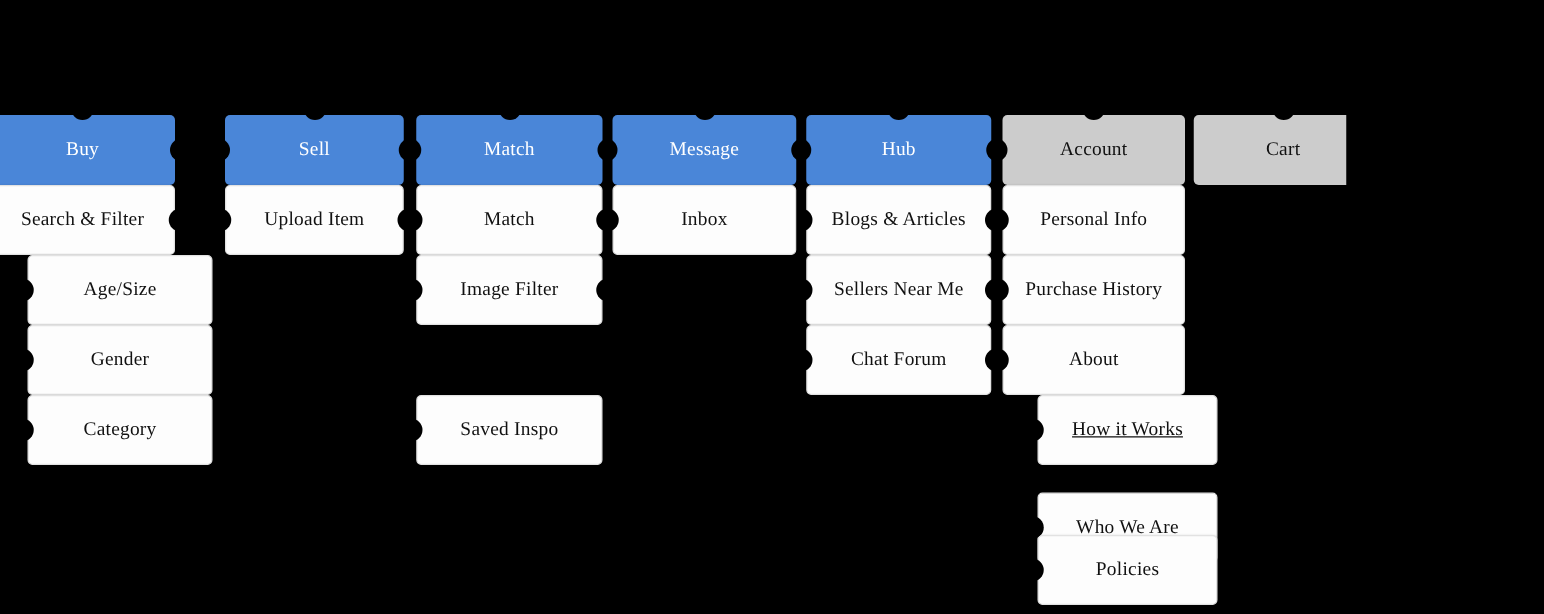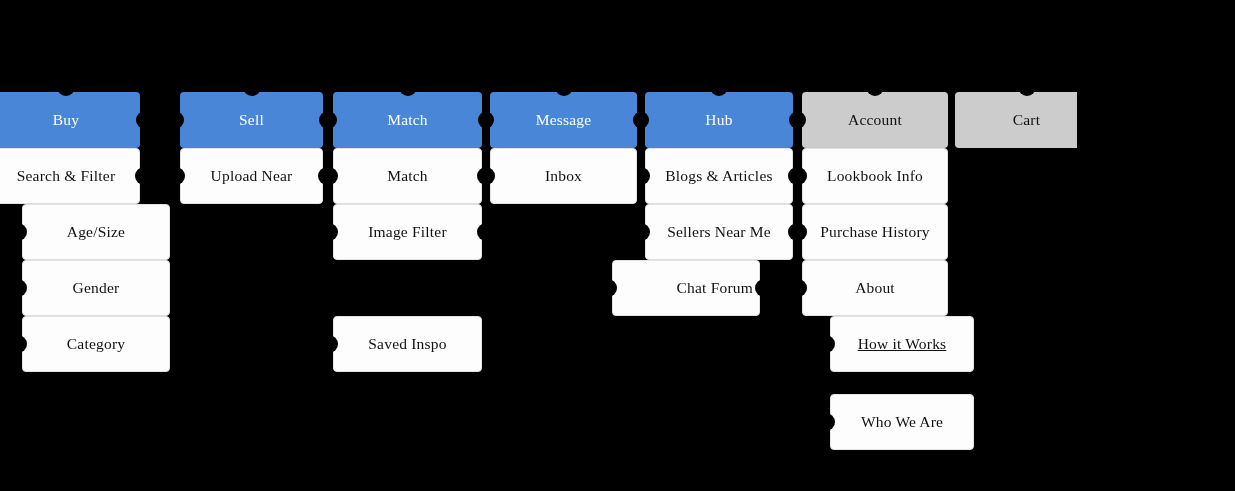--- a/index.html
+++ b/index.html
@@ -109,21 +109,21 @@
   <div class="node header-blue" style="left:180px; top:92px; width:143px; height:56px;align-items:center;">
     <span class="nub-top"></span>
     <span class="nub-left"></span>
     <span class="nub-right"></span>
     <span>Sell</span>
   </div>
 
   <div class="node leaf" style="left:180px; top:148px; width:143px; height:56px;">
     <span class="nub-left"></span>
     <span class="nub-right"></span>
-    <span>Upload Near</span>
+    <span>Upload Item</span>
   </div>
 
 
   <div class="node header-blue" style="left:333px; top:92px; width:149px; height:56px;">
     <span class="nub-top"></span>
     <span class="nub-left"></span>
     <span class="nub-right"></span>
     <span>Match</span>
   </div>
 
@@ -169,35 +169,35 @@
     <span class="nub-right"></span>
     <span>Blogs &amp; Articles</span>
   </div>
 
   <div class="node leaf" style="left:645px; top:204px; width:148px; height:56px;">
     <span class="nub-left"></span>
     <span class="nub-right"></span>
     <span>Sellers Near Me</span>
   </div>
 
-  <div class="node leaf" style="left:612px; top:260px; width:148px; height:56px;justify-content:flex-end;">
+  <div class="node leaf" style="left:645px; top:260px; width:148px; height:56px;">
     <span class="nub-left"></span>
     <span class="nub-right"></span>
     <span>Chat Forum</span>
   </div>
 
   <div class="node header-gray" style="left:802px; top:92px; width:146px; height:56px;">
     <span class="nub-top"></span>
     <span class="nub-left"></span>
     <span>Account</span>
   </div>
 
   <div class="node leaf" style="left:802px; top:148px; width:146px; height:56px;">
     <span class="nub-left"></span>
-    <span>Lookbook Info</span>
+    <span>Personal Info</span>
   </div>
 
   <div class="node leaf" style="left:802px; top:204px; width:146px; height:56px;">
     <span class="nub-left"></span>
     <span>Purchase History</span>
   </div>
 
   <div class="node leaf" style="left:802px; top:260px; width:146px; height:56px;">
     <span class="nub-left"></span>
     <span>About</span>
@@ -206,20 +206,24 @@
   <div class="node leaf" style="left:830px; top:316px; width:144px; height:56px;text-decoration:underline;">
     <span class="nub-left"></span>
     <span>How it Works</span>
   </div>
 
   <div class="node leaf" style="left:830px; top:394px; width:144px; height:56px;text-align:center;">
     <span class="nub-left"></span>
     <span>Who We Are</span>
   </div>
 
+  <div class="node leaf" style="left:830px; top:428px; width:144px; height:56px;">
+    <span class="nub-left"></span>
+    <span>Policies</span>
+  </div>
 
   <div class="node header-gray" style="left:955px; top:92px; width:143px; height:56px;">
     <span class="nub-top"></span>
     <span>Cart</span>
   </div>
 
   <div class="node header-gray" style="left:1103px; top:92px; width:143px; height:56px;">
     <span class="nub-top"></span>
     <span>Likes</span>
   </div>

